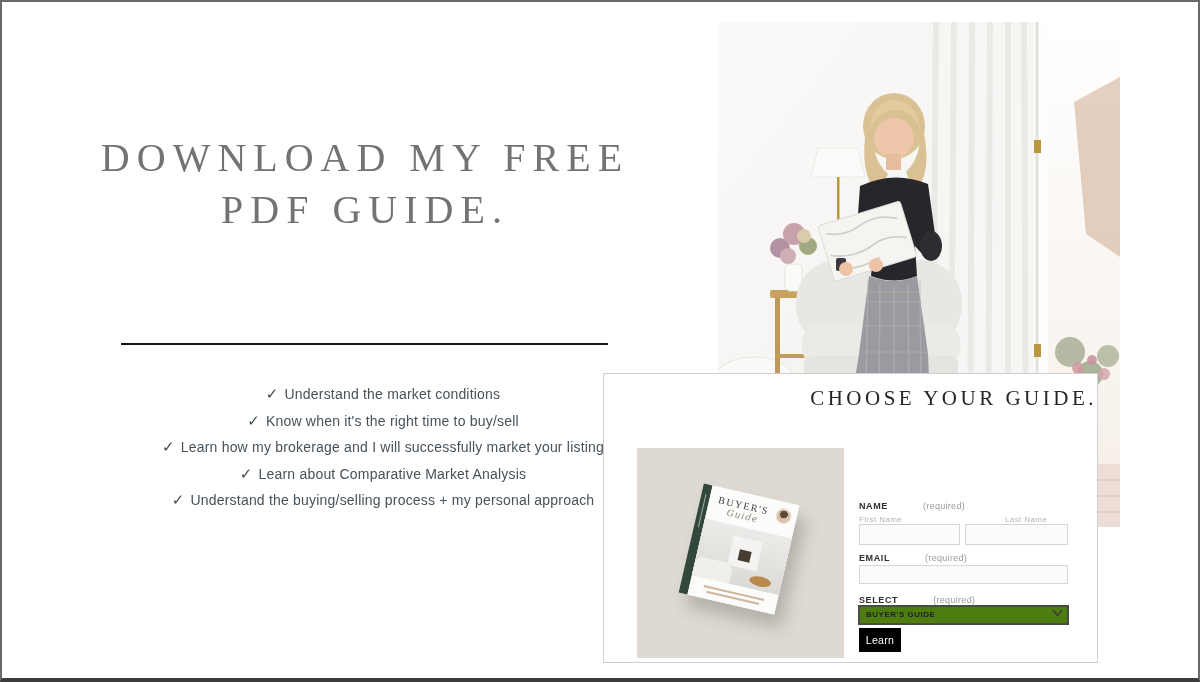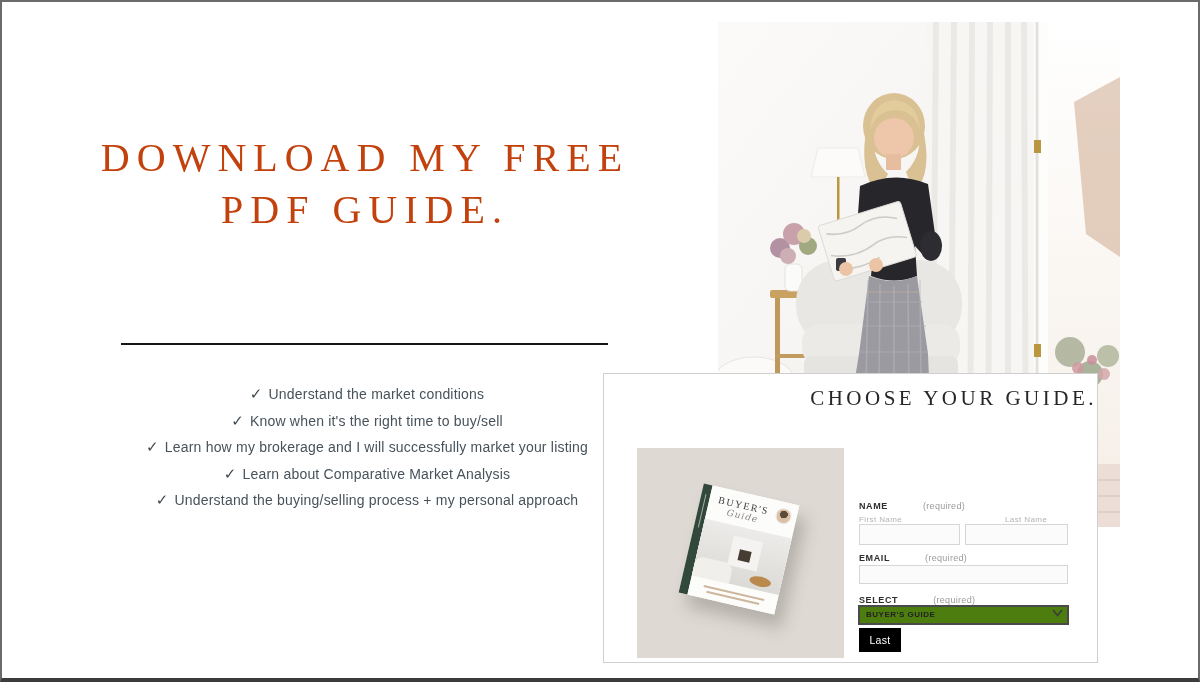--- a/index.html
+++ b/index.html
@@ -8,32 +8,32 @@
 
   .page {
     position:relative; width:1200px; height:682px; background:#ffffff;
     border:2px solid #6a6a6a; border-bottom:4px solid #3c3c3c; overflow:hidden;
   }
 
   
   .hero-title {
     position:absolute; left:60px; top:130px; width:606px;
     text-align:center; font-family:"Liberation Serif", serif; font-weight:400;
-    font-size:40px; letter-spacing:7px; color:#c2410c; line-height:52px;
+    font-size:40px; letter-spacing:7px; color:#737373; line-height:52px;
   }
   .hero-subtitle {
     position:absolute; left:110px; top:258px; width:506px;
     text-align:center; font-style:italic; font-size:14.5px; line-height:27px;
     color:#6b7480; letter-spacing:.2px;
   }
   .divider {
     position:absolute; left:119px; top:341px; width:487px; height:2px; background:#15161a;
   }
   .benefits {
-    position:absolute; left:65px; top:379px; width:600px; list-style:none;
+    position:absolute; left:81px; top:379px; width:600px; list-style:none;
     text-align:center; color:#47525a; font-size:14px; line-height:25.6px; letter-spacing:.2px;
   }
   .benefits li { white-space:nowrap; }
   .check { display:inline-block; margin-right:6px; color:#3d474e; font-size:15px; }
 
   
   .photo {
     position:absolute; left:716px; top:20px; width:402px; height:505px;
     overflow:hidden; background:#f6f4f1;
   }
@@ -284,16 +284,16 @@
     </div>
     <div class="select-wrap">
       <select class="guide-select">
         <option>BUYER'S GUIDE</option>
       </select>
       <svg class="chevron" width="11" height="8" viewBox="0 0 11 8">
         <polyline points="1,1 5.5,6.5 10,1" fill="none" stroke="#3c3c3c" stroke-width="1.6"></polyline>
       </svg>
     </div>
 
-    <button class="send-btn">Last</button>
+    <button class="send-btn">Learn</button>
   </div>
 
 </div>
 
 </body></html>

